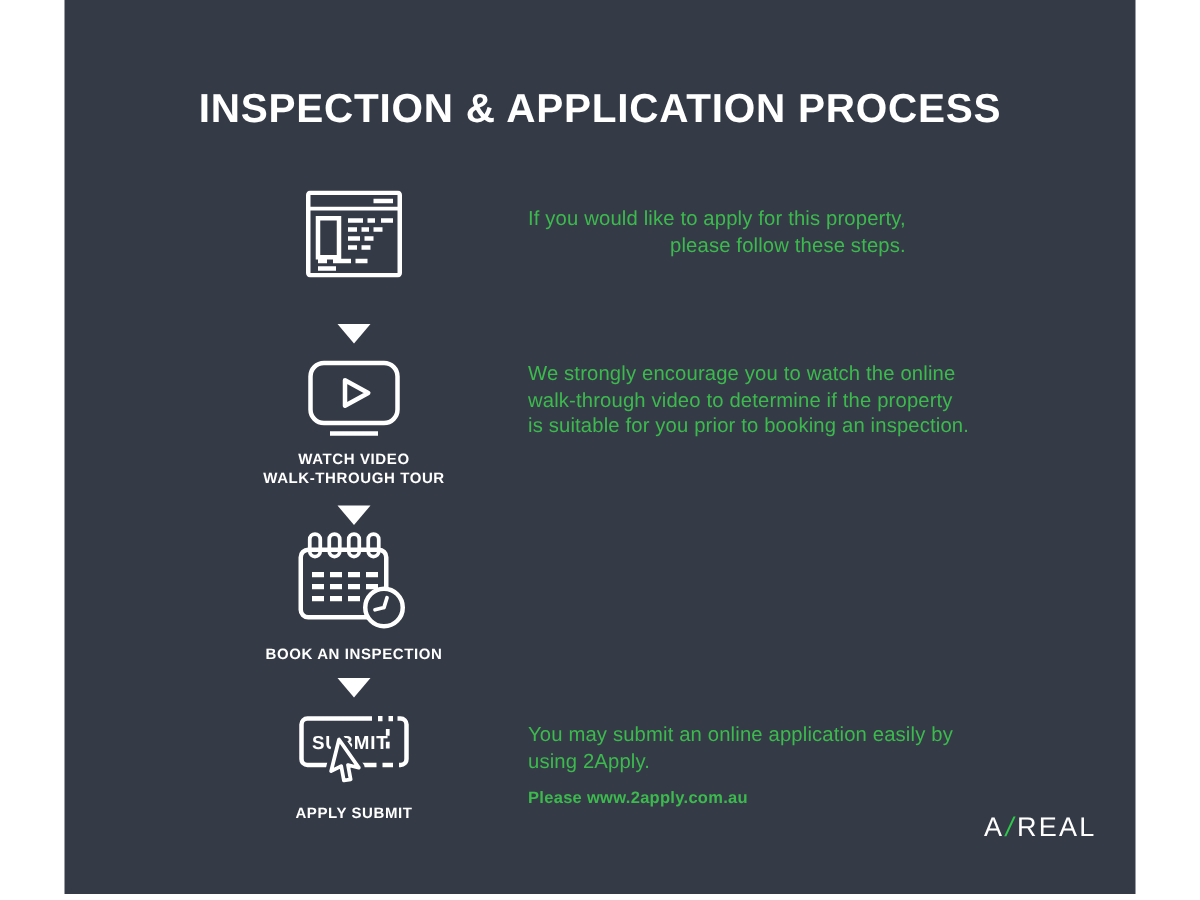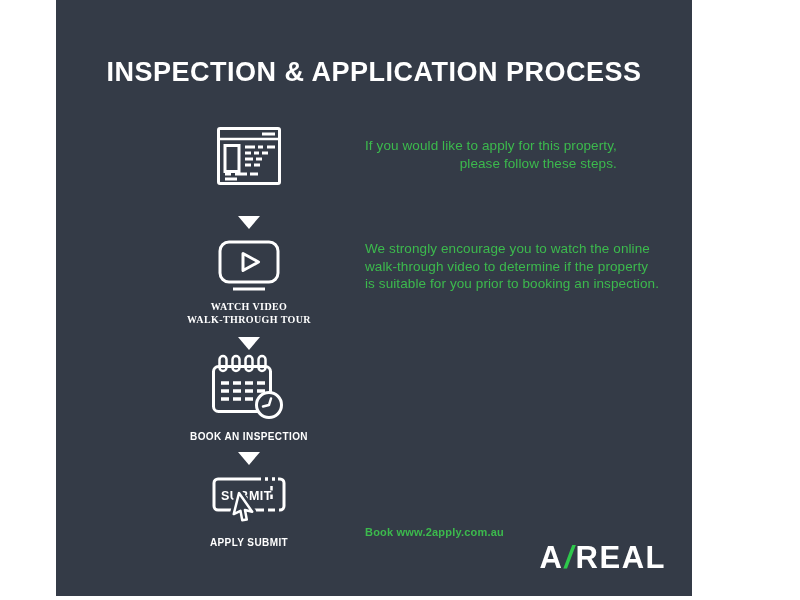--- a/index.html
+++ b/index.html
@@ -5,22 +5,22 @@
   * { box-sizing: border-box; }
   html,body { margin:0; padding:0; background:#ffffff; }
   .canvas {
     position: relative;
     width: 800px; height: 600px;
     background: #ffffff;
     font-family: "Liberation Sans", sans-serif;
     overflow: hidden;
   }
   .panel {
-    position: absolute; left: 56px; top: 0;
-    width: 636px; height: 596px;
+    position: absolute; left: 43px; top: 0;
+    width: 714px; height: 596px;
     background: #343B47;
   }
   .title {
     position: absolute; top: 57px; left: 0; width: 100%;
     text-align: center; color: #ffffff;
     font-size: 27px; font-weight: bold; letter-spacing: 0.5px;
     white-space: nowrap;
   }
   .icon-wrap { position: absolute; line-height: 0; }
   .step-label {
@@ -38,21 +38,21 @@
     position: absolute; left: 309px;
     color: #3CBA4D; font-size: 13.5px; line-height: 17.6px;
     white-space: pre-line; letter-spacing: 0.1px;
   }
   .note {
     position: absolute; left: 309px; top: 526px;
     color: #3CBA4D; font-size: 11px; font-weight: bold; letter-spacing: 0.2px;
   }
   .logo {
     position: absolute; right: 26px; top: 542px;
-    color: #ffffff; font-size: 31px; font-weight: bold; letter-spacing: 1.5px;
+    color: #ffffff; font-size: 18px; font-weight: normal; letter-spacing: 1.5px;
     line-height: 1;
   }
   .logo .slash { color: #2EC84B; font-style: italic; margin: 0 1px; }
   svg .wstroke { stroke: #ffffff; fill: none; }
 </style>
 </head>
 <body>
 
 <div class="canvas">
   <div class="panel">
@@ -78,21 +78,21 @@
 
     <div class="arrow-down" style="left:182px; top:216px;"></div>
 
     <div class="icon-wrap" style="left:162px; top:240px;">
       <svg width="62" height="52" viewBox="0 0 62 52">
         <rect class="wstroke" x="2" y="2" width="58" height="40" rx="9" stroke-width="3"></rect>
         <path class="wstroke" d="M25 13.5 L40.5 22 L25 30.5 Z" stroke-width="3" stroke-linejoin="round"></path>
         <path class="wstroke" d="M15 49 H47" stroke-width="3"></path>
       </svg>
     </div>
-    <div class="step-label" style="left:123px; top:300px; width:140px;font-family:Liberation Serif, serif;">WATCH VIDEO
+    <div class="step-label" style="left:123px; top:300px; width:140px;">WATCH VIDEO
 WALK-THROUGH TOUR</div>
     <div class="desc" style="top:240px;">We strongly encourage you to watch the online
 walk-through video to determine if the property
 is suitable for you prior to booking an inspection.</div>
 
     <div class="arrow-down" style="left:182px; top:337px;"></div>
 
     <div class="icon-wrap" style="left:154px; top:354px;">
       <svg width="74" height="66" viewBox="0 0 74 66">
         <rect class="wstroke" x="3.5" y="12.5" width="57" height="45" rx="5" stroke-width="3"></rect>
@@ -120,20 +120,22 @@
         <path class="wstroke" d="M56 33 H63" stroke-width="3"></path>
         <path class="wstroke" d="M59.5 9 V13.5 M59.5 17.5 V22" stroke-width="2.5"></path>
         <text x="9" y="22.5" font-family="Liberation Sans, sans-serif" font-size="12.5" font-weight="bold" letter-spacing="0.5" fill="#ffffff">SUBMIT</text>
         <g transform="translate(27,16) rotate(14) scale(1.55)">
           <path d="M0 0 L0 14 L3.7 10.9 L6.3 16.6 L9 15.4 L6.4 9.7 L11.2 9.7 Z" fill="#343B47" stroke="#343B47" stroke-width="5" stroke-linejoin="round"></path>
           <path d="M0 0 L0 14 L3.7 10.9 L6.3 16.6 L9 15.4 L6.4 9.7 L11.2 9.7 Z" fill="#343B47" stroke="#ffffff" stroke-width="1.6" stroke-linejoin="round"></path>
         </g>
       </svg>
     </div>
     <div class="step-label" style="left:113px; top:536px; width:160px;">APPLY SUBMIT</div>
-    <div class="note">Book www.2apply.com.au</div>
+    <div class="desc" style="top:481px;">You may submit an online application easily by
+using 2Apply.</div>
+    <div class="note">Please www.2apply.com.au</div>
 
     <div class="logo">
       <span>A</span><span class="slash">/</span><span>REAL</span>
     </div>
 
   </div>
 </div>
 
 </body></html>

